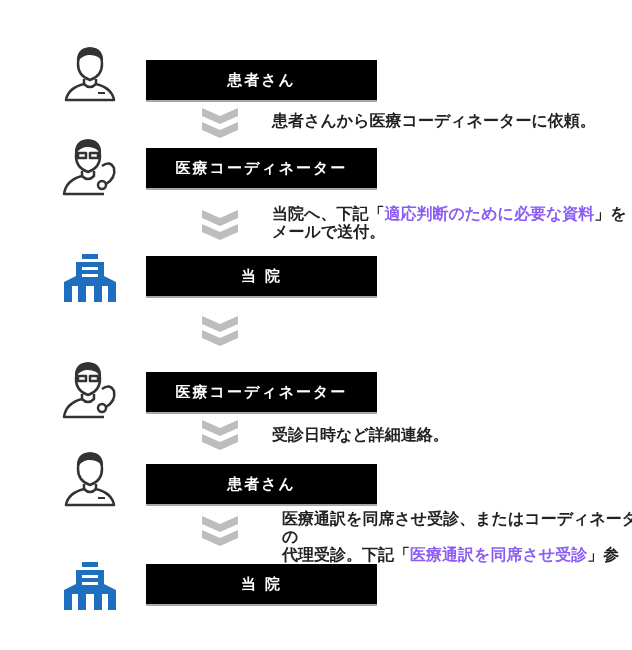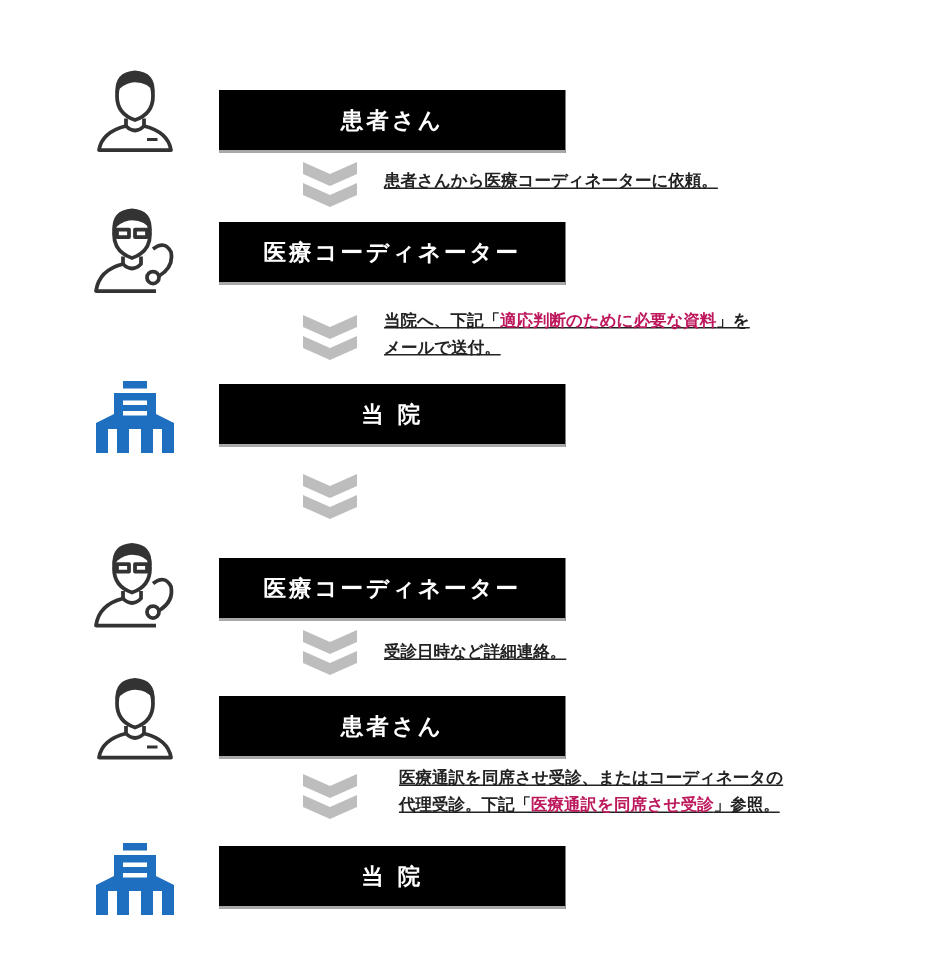--- a/index.html
+++ b/index.html
@@ -7,23 +7,23 @@
          font-family: "DejaVu Sans", "Liberation Sans", sans-serif; }
   .flow { position: absolute; left: 0; top: 0; width: 632px; height: 650px; }
   .actor-icon { position: absolute; left: 58px; width: 64px; height: 64px; }
   .actor-icon svg { width: 100%; height: 100%; display: block; }
   .bar { position: absolute; left: 146px; width: 231px; height: 40px;
          background: #000000; color: #ffffff; border-bottom: 2px solid #a8a8a8;
          display: flex; align-items: center; justify-content: center;
          font-size: 15px; font-weight: bold; letter-spacing: 2px; box-sizing: content-box; }
   .chev { position: absolute; left: 200px; width: 40px; height: 36px; }
   .chev svg { width: 100%; height: 100%; display: block; }
-  .note { position: absolute; left: 256px; width: 360px; font-size: 11px; font-weight: bold;
-          color: #222222; line-height: 18px; text-decoration: underline; }
-  .note .hl { color: #be185d; }
+  .note { position: absolute; left: 272px; width: 360px; font-size: 16px; font-weight: bold;
+          color: #222222; line-height: 18px; }
+  .note .hl { color: #8b5cf6; }
 </style>
 </head>
 <body>
 
 <div class="flow">
 
   <div class="actor-icon" style="top:42px;">
     <svg viewBox="0 0 64 64">
         <g fill="none" stroke="#333" stroke-width="2.5" stroke-linejoin="round">
       <path d="M20 22 Q20 8 32 8 Q44 8 44 22 Q44 34 32 38 Q20 34 20 22 Z"></path>

